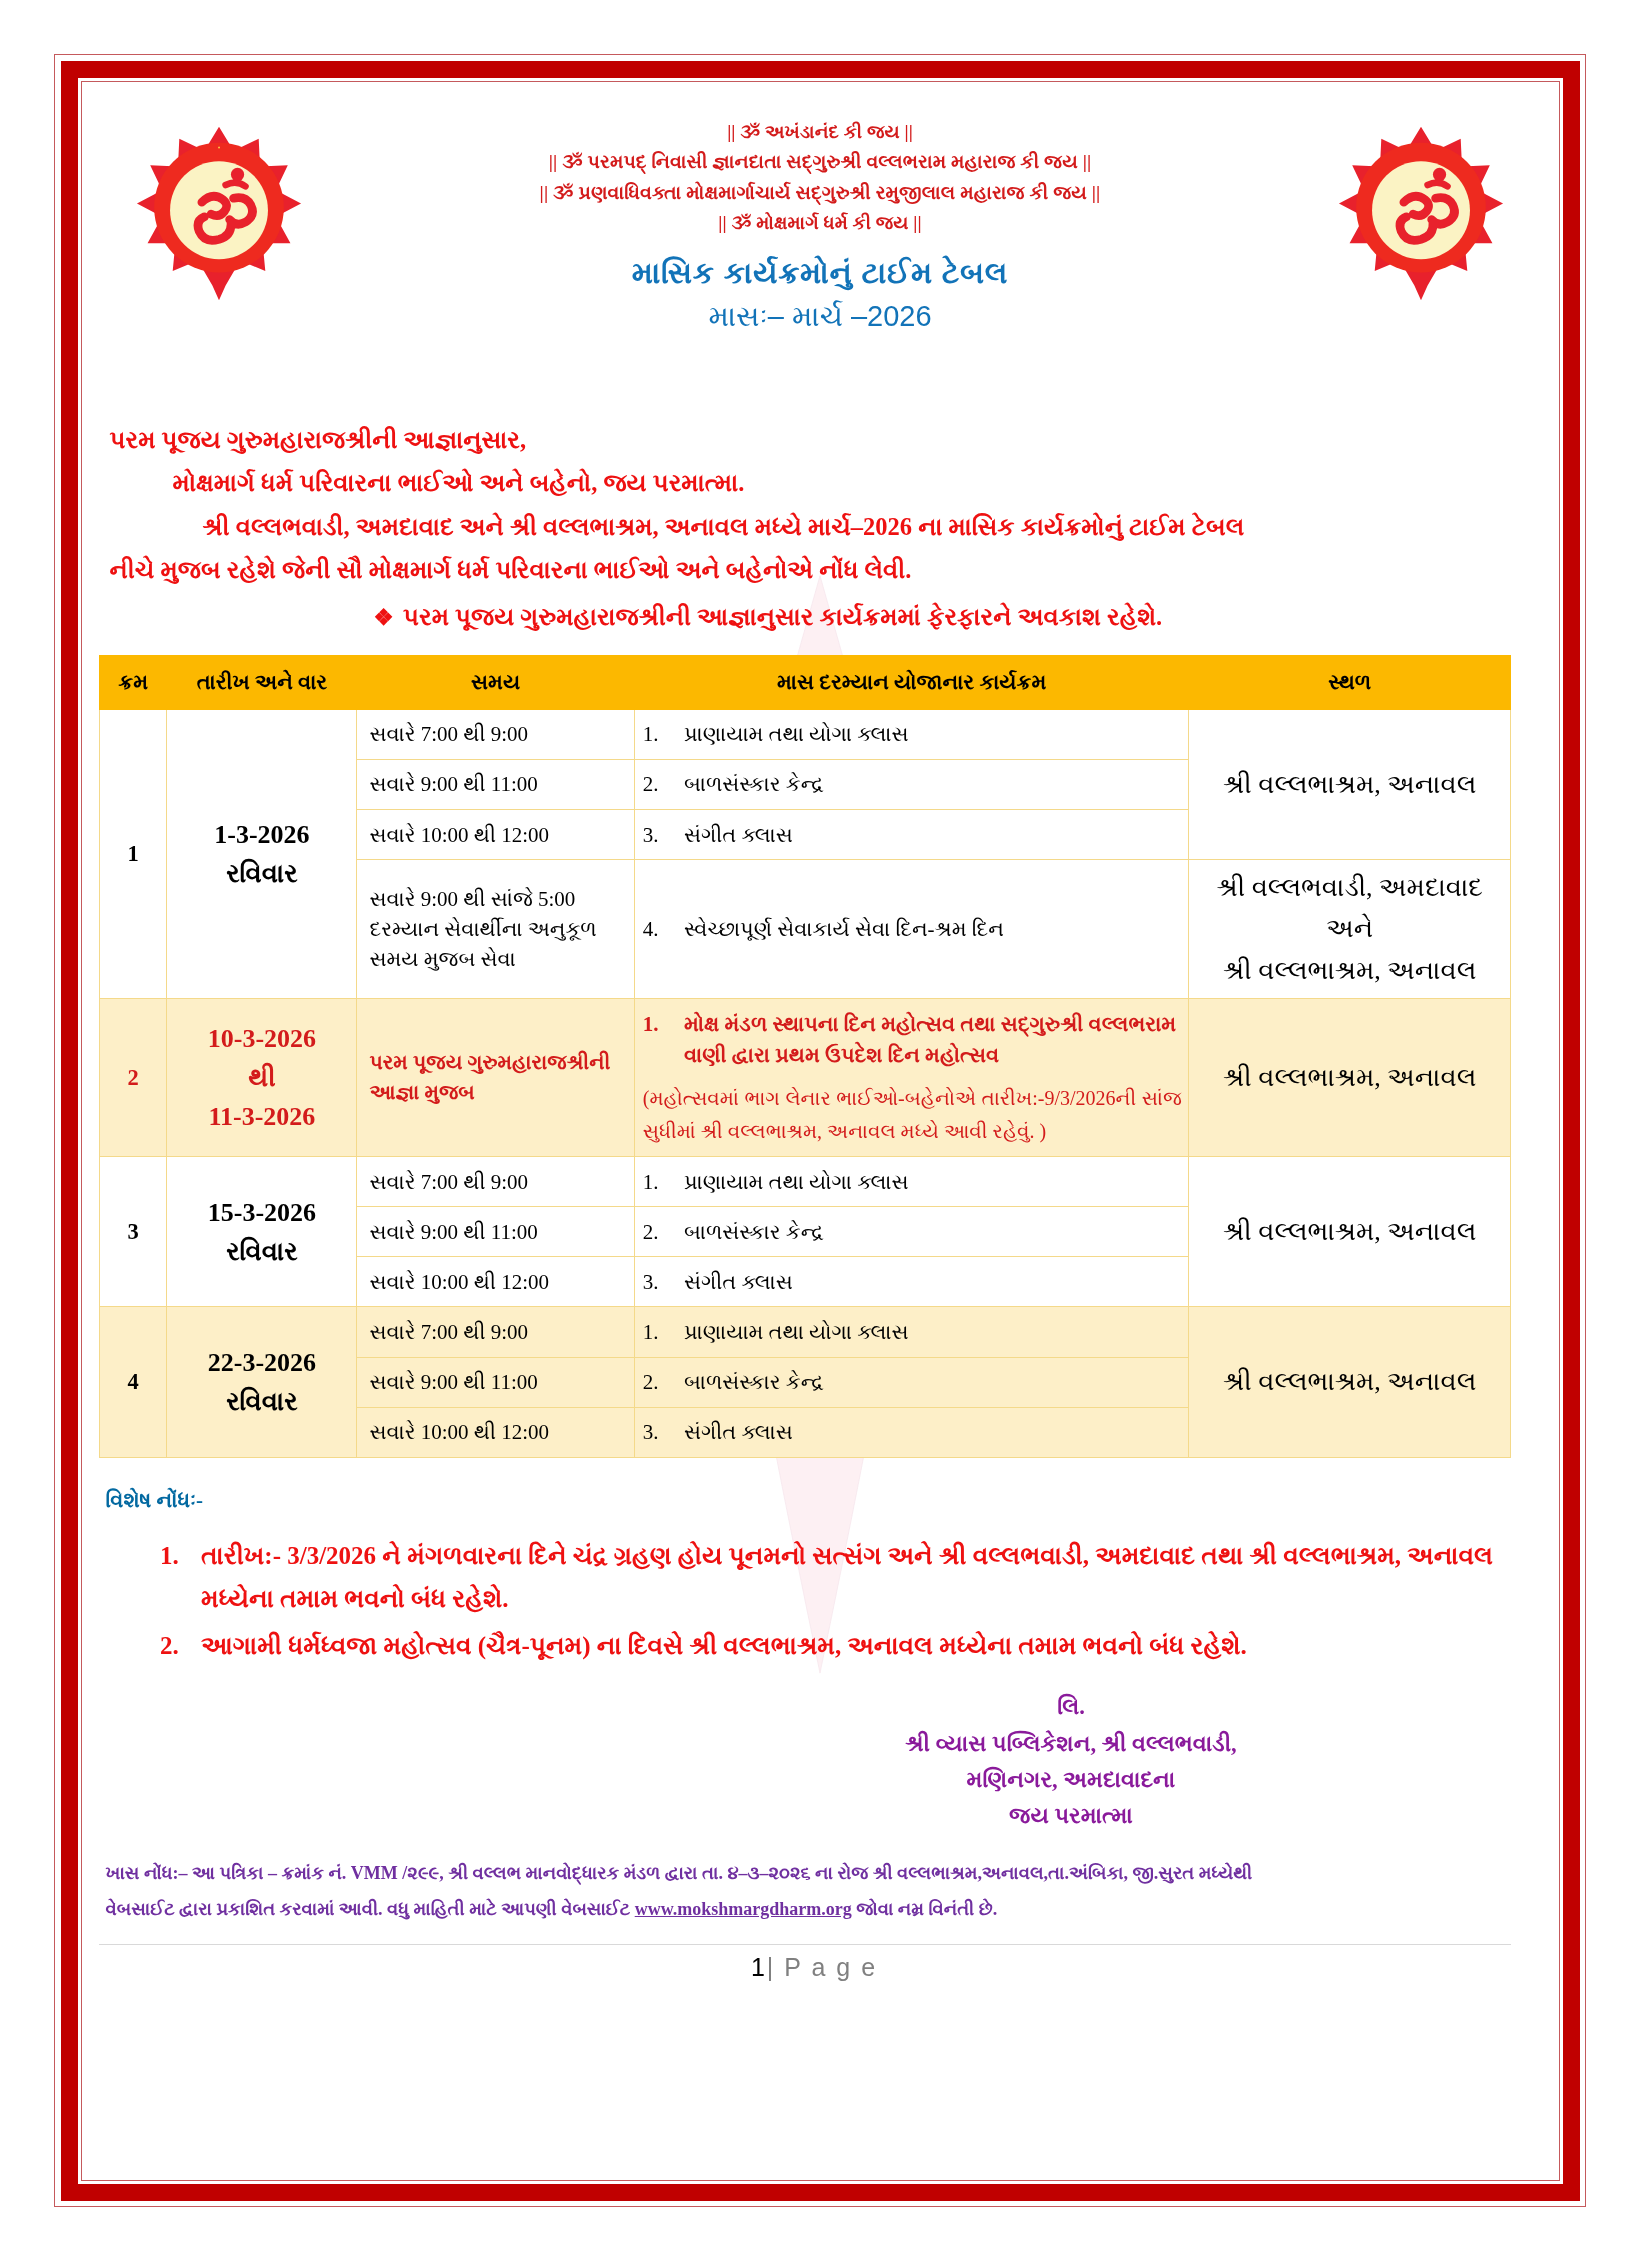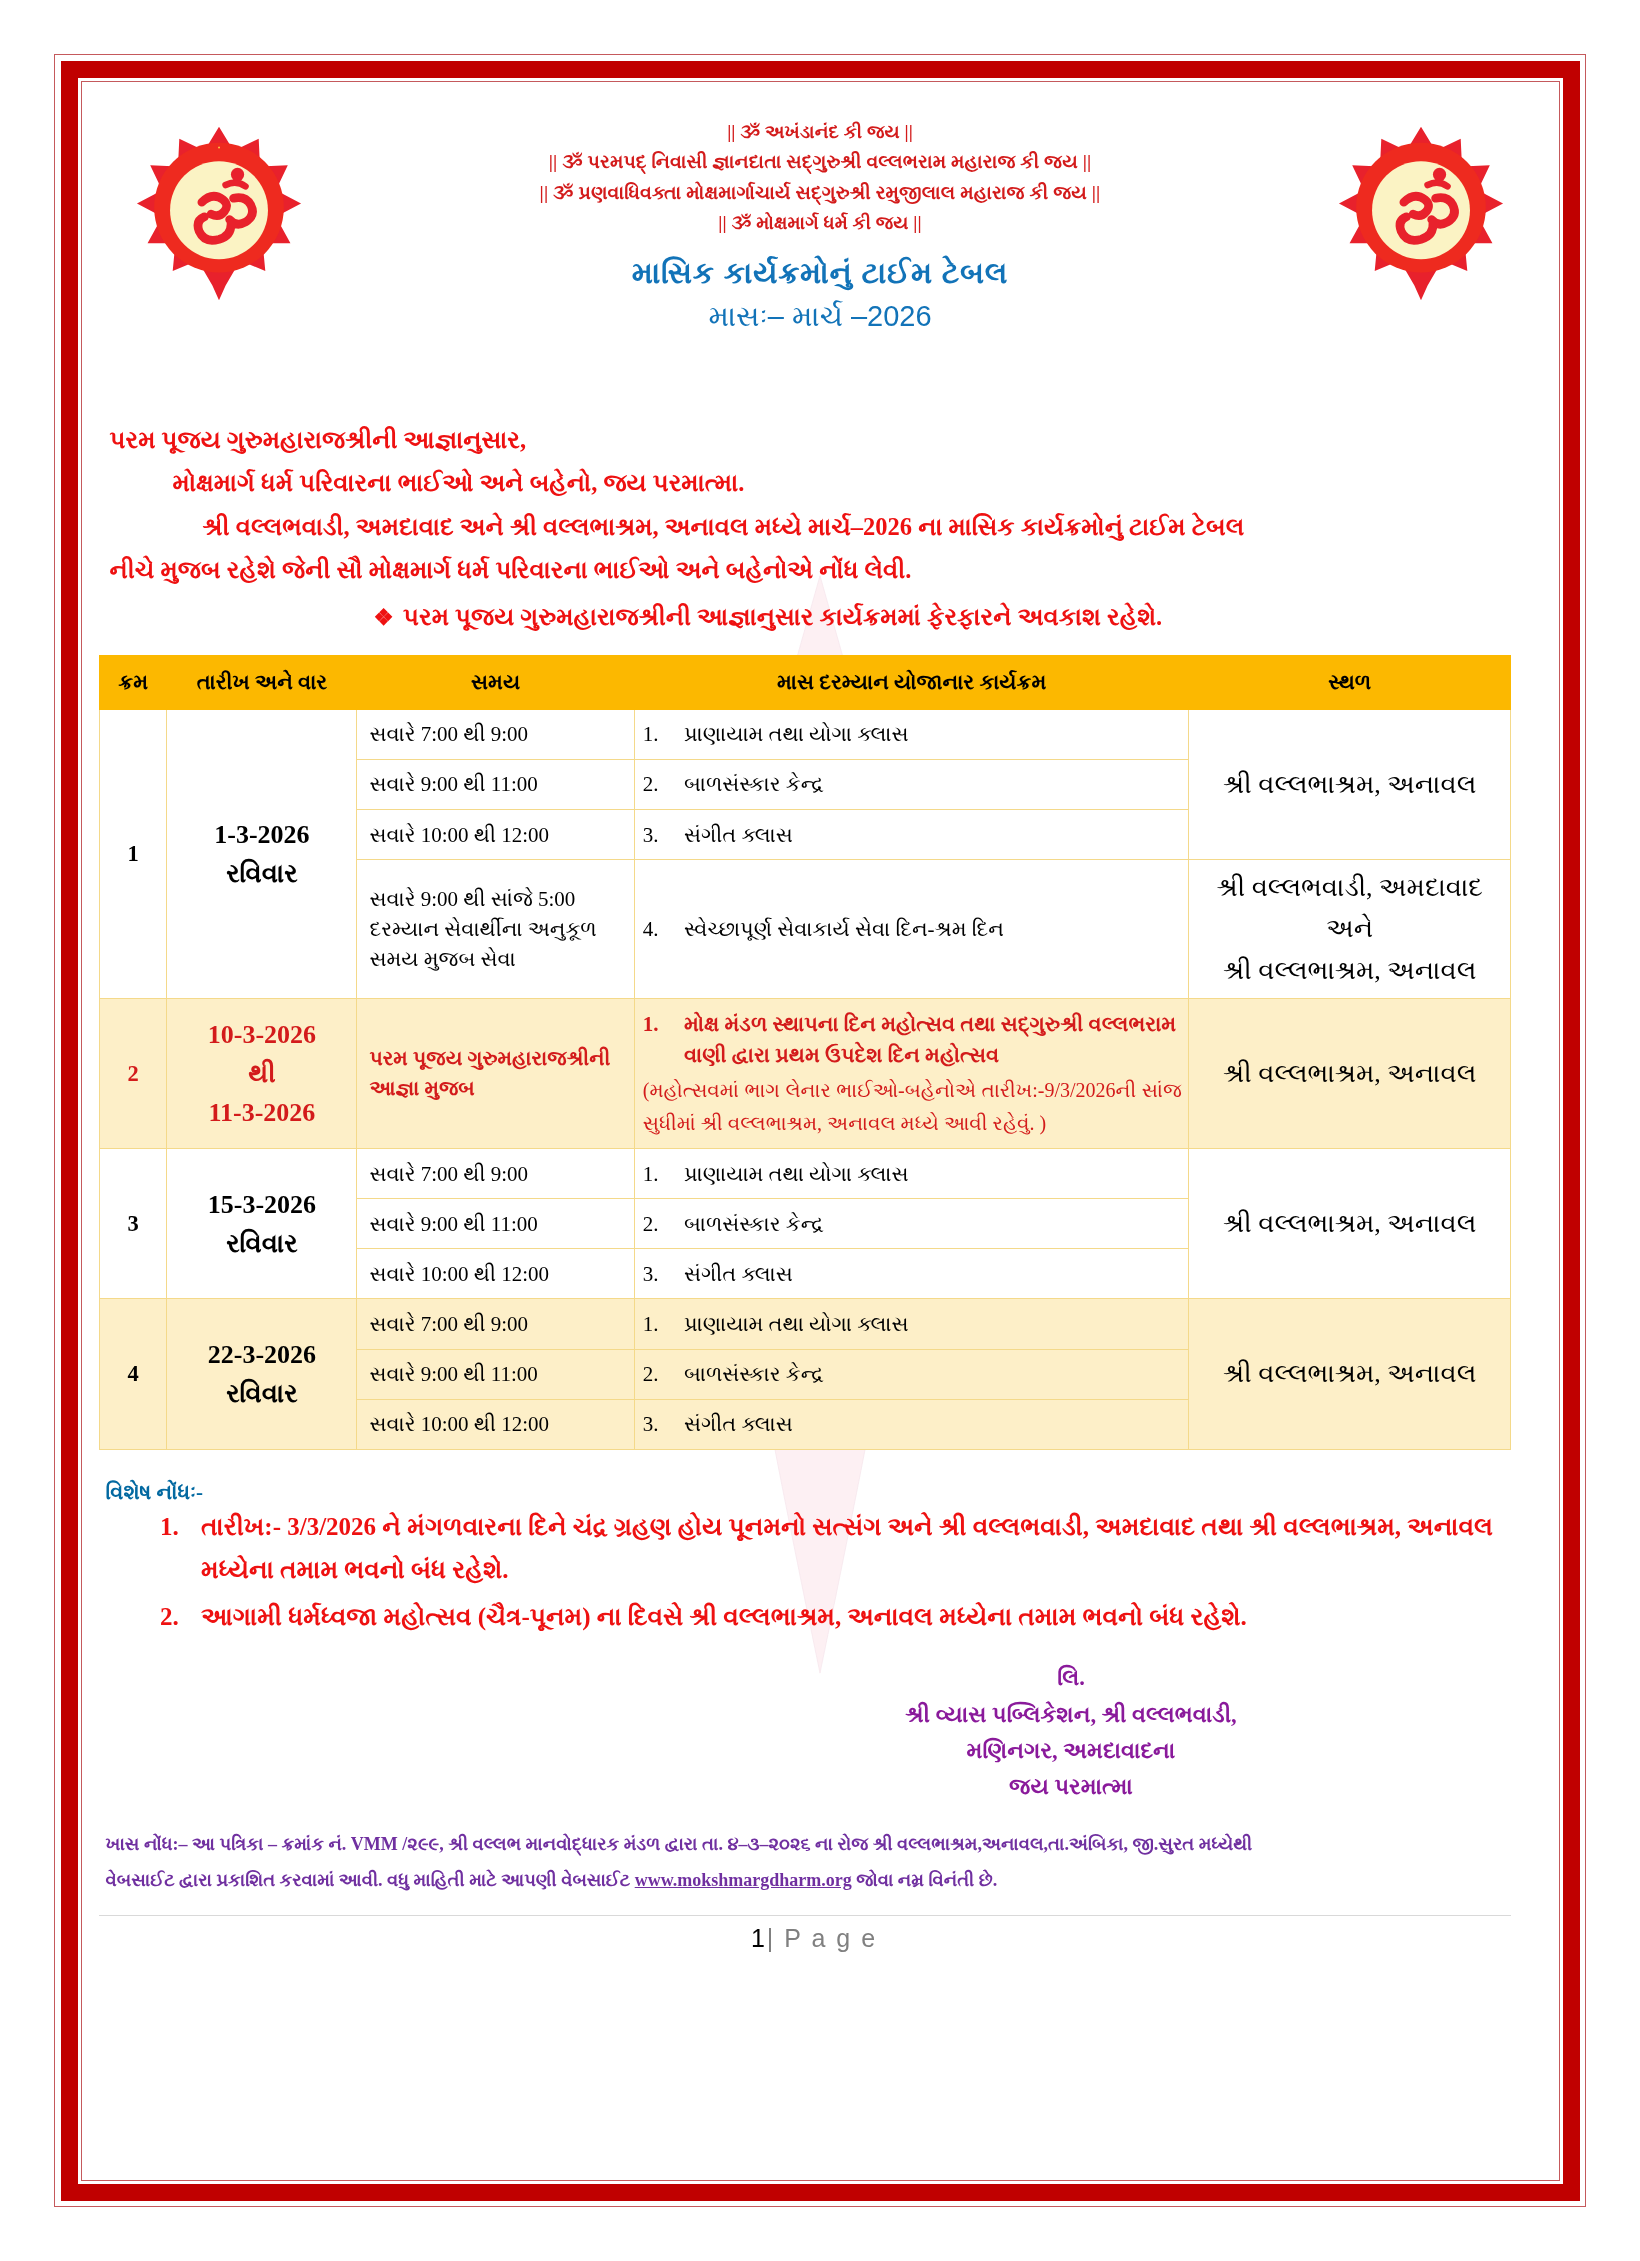--- a/index.html
+++ b/index.html
@@ -203,37 +203,38 @@
   .prog-item { display: flex; gap: 13.2px; }
   .prog-num  { min-width: 28px; }
 
   
   tr.highlight td { background: #fdefc8; }
   td.cell-date.red   { color: #d31b1b; }
   td.cell-no.red     { color: #d31b1b; }
   td.cell-time.red   { color: #d31b1b; font-weight: bold; font-size: 20.5px; }
   td.cell-prog.red   { color: #d31b1b; }
   .prog-bold { font-weight: bold; font-size: 21px; line-height: 1.52; }
-  .prog-paren { font-size: 20px; line-height: 1.62; margin-top: 2px; text-align: justify; }
+  .prog-paren { font-size: 20px; line-height: 1.62; margin-top: 10px; text-align: justify; }
 
   tr.tintrow td { background: #fdefc8; }
   tr.whiterow td { background: #ffffff; }
 
   
   .notes-title {
     color: #0369a1;
     font-family: "Liberation Serif", serif;
     font-weight: bold;
     font-size: 21px;
     margin-top: 30px;
     padding-left: 6.6px;
     position: relative;
     z-index: 3;
   }
   ol.notes {
+    margin-top: 21px;
     padding-left: 86px;
     color: #ee1111;
     font-family: "Liberation Serif", serif;
     font-weight: bold;
     font-size: 25px;
     line-height: 1.72;
     position: relative;
     z-index: 3;
   }
   ol.notes li { margin-bottom: 4px; padding-left: 16px; }

